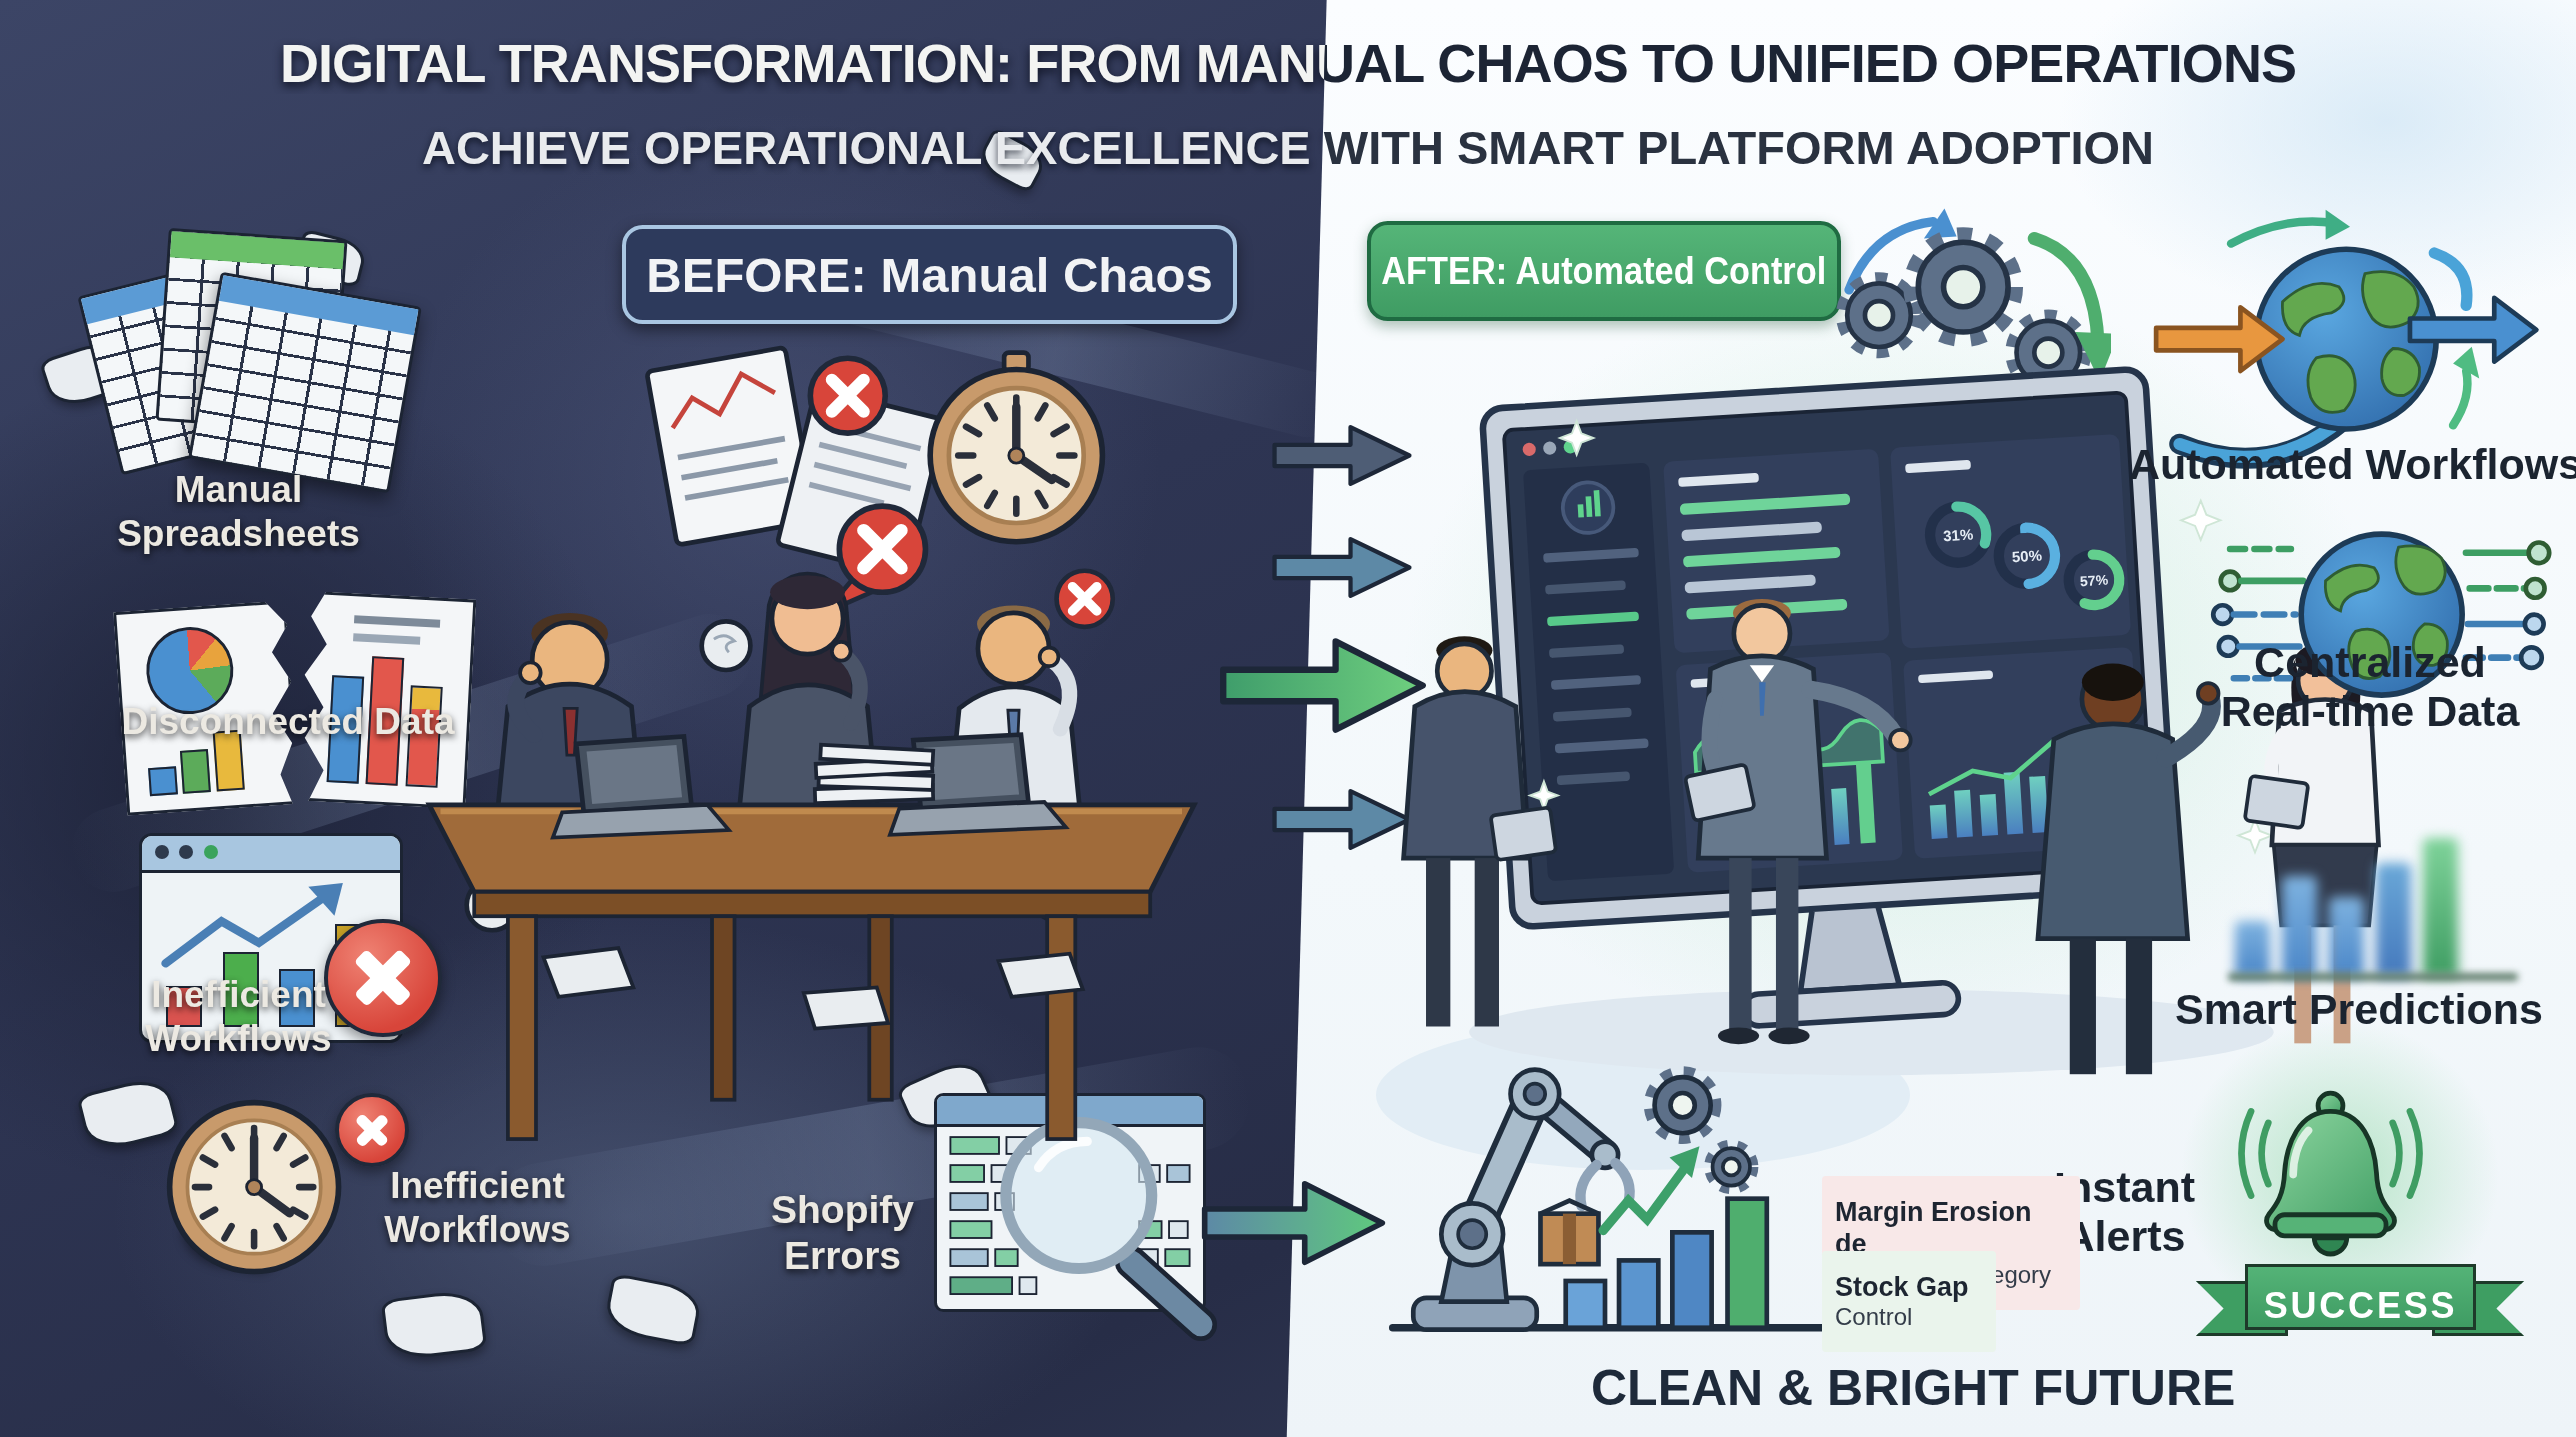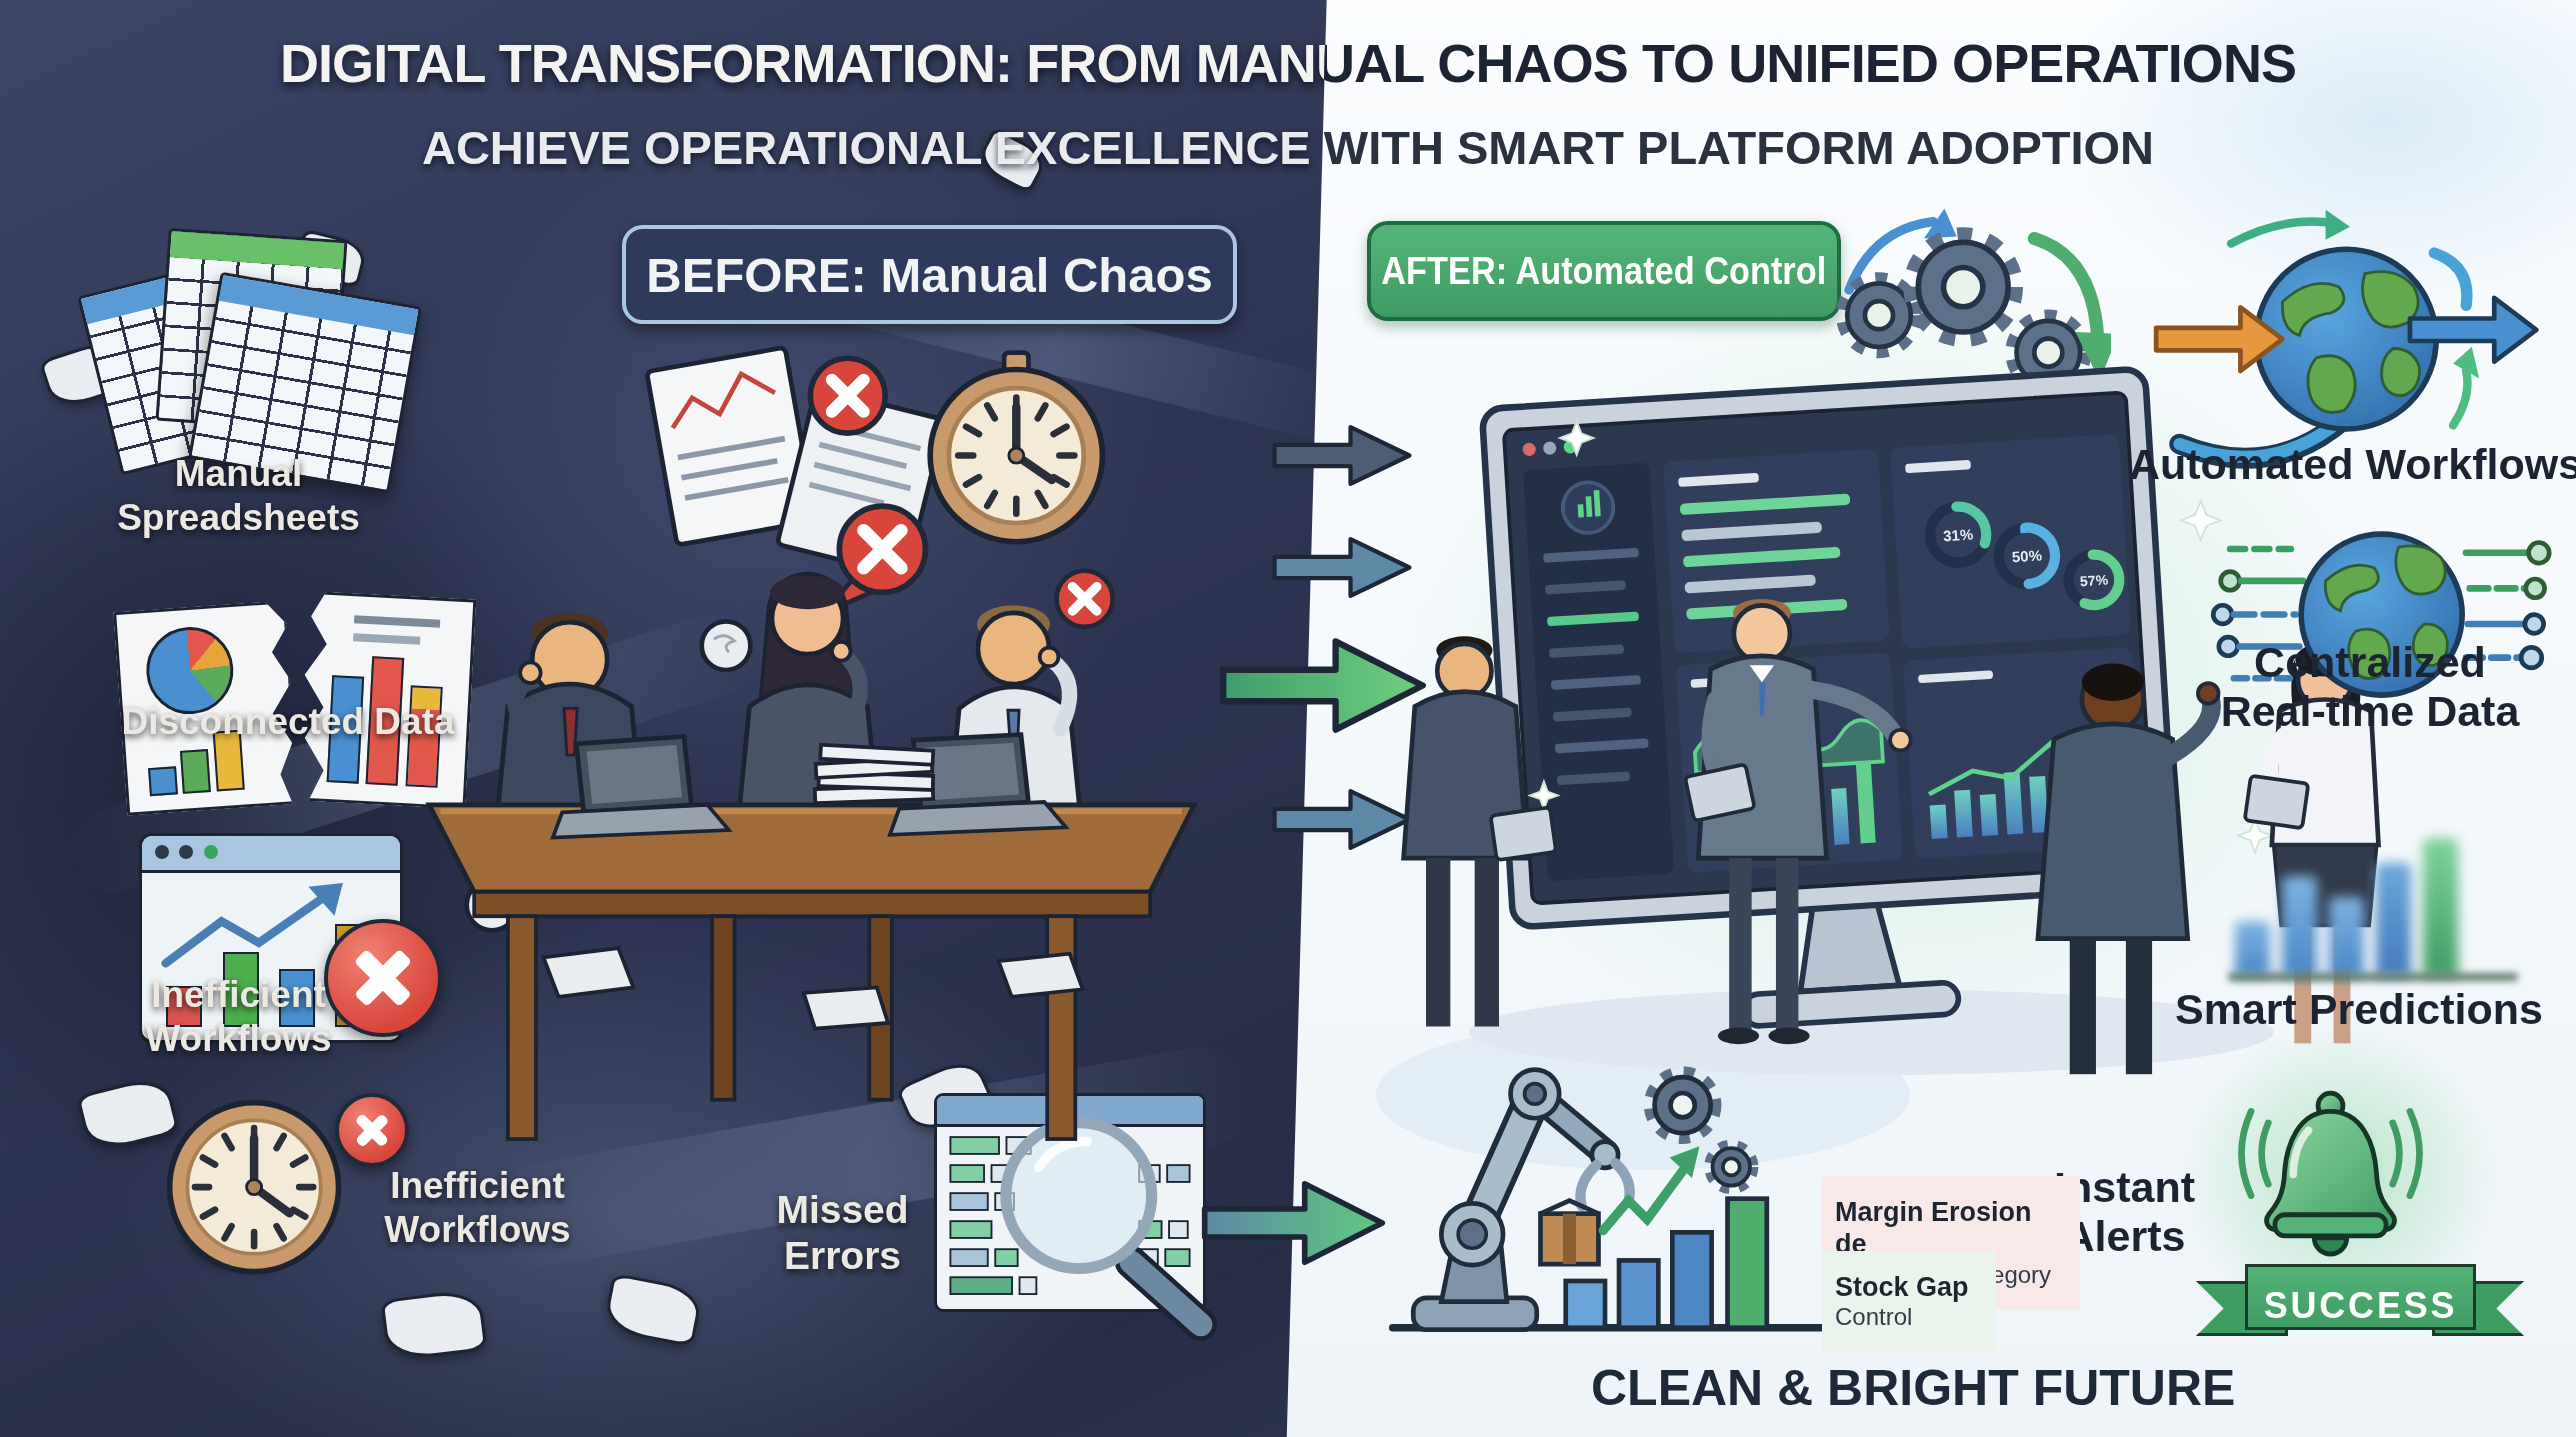--- a/index.html
+++ b/index.html
@@ -132,21 +132,21 @@
     <div class="sheet" style="left:7.5px;top:39px;width:168px;height:178px;transform:rotate(-14deg)">
         <div class="sheet-head" style="background:#5b9bd5"></div>
       </div>
     <div class="sheet" style="left:73px;top:0;width:173px;height:187px;transform:rotate(4deg)">
         <div class="sheet-head" style="background:#6abf69"></div>
       </div>
     <div class="sheet" style="left:114px;top:54px;width:198px;height:183px;transform:rotate(10deg);box-shadow:0 7.5px 17px rgba(0,0,0,.45)">
         <div class="sheet-head" style="background:#5b9bd5"></div>
       </div>
   </div>
-  <div class="abs label-l" style="left:56px;top:452px;width:365px">Manual
+  <div class="abs label-l" style="left:56px;top:468px;width:365px">Manual
 Spreadsheets</div>
 
   <div class="abs" style="left:120px;top:595px;width:346px;height:220px">
     <div class="torn torn-l" style="left:0;top:11.2px;width:167px;height:198px;transform:rotate(-4deg)">
       <div class="pie" style="left:26px;top:17px;width:81px;height:81px"></div>
       <div class="mbar" style="left:20.6px;bottom:15px;width:24px;height:24px;background:#4a90d0"></div>
       <div class="mbar" style="left:54px;bottom:15px;width:24px;height:39px;background:#5cab5a"></div>
       <div class="mbar" style="left:88px;bottom:15px;width:24px;height:56px;background:#e8b93d"></div>
     </div>
     <div class="torn torn-r" style="left:180px;top:0;width:165px;height:204px;transform:rotate(3deg)">
@@ -230,21 +230,21 @@
         </g>
       </svg>
     </div>
     <svg style="position:absolute;left:56px;top:9.4px" width="243px" height="262" viewBox="0 0 260 280">
       <rect x="150" y="150" width="130" height="30" rx="15" transform="rotate(42 150 150)" fill="#6c89a3" stroke="#1c2433" stroke-width="5"></rect>
       <circle cx="95" cy="100" r="78" fill="rgba(214,232,242,.6)" stroke="#1c2433" stroke-width="5"></circle>
       <circle cx="95" cy="100" r="78" fill="none" stroke="#93a7b8" stroke-width="12"></circle>
       <path d="M52 70 Q70 42 104 42" stroke="rgba(255,255,255,.85)" stroke-width="10" fill="none" stroke-linecap="round"></path>
     </svg>
   </div>
-  <div class="abs label-l" style="left:660px;top:1187px;width:365px;font-size:39px">Missed
+  <div class="abs label-l" style="left:660px;top:1187px;width:365px;font-size:39px">Shopify
 Errors</div>
 
   <svg class="abs" style="left:403px;top:332px" width="824" height="852" viewBox="0 0 880 910">
 
     <g transform="rotate(-10 350 120)">
       <rect x="275" y="28" width="150" height="188" rx="6" fill="#f4f6f8" stroke="#1c2433" stroke-width="5"></rect>
       <path d="M292 92 L318 64 L344 86 L374 48 L406 74" stroke="#c5443c" stroke-width="5" fill="none"></path>
       <line x1="292" y1="124" x2="408" y2="124" stroke="#8b98a8" stroke-width="6"></line>
       <line x1="292" y1="146" x2="396" y2="146" stroke="#8b98a8" stroke-width="6"></line>
       <line x1="292" y1="168" x2="404" y2="168" stroke="#8b98a8" stroke-width="6"></line>

